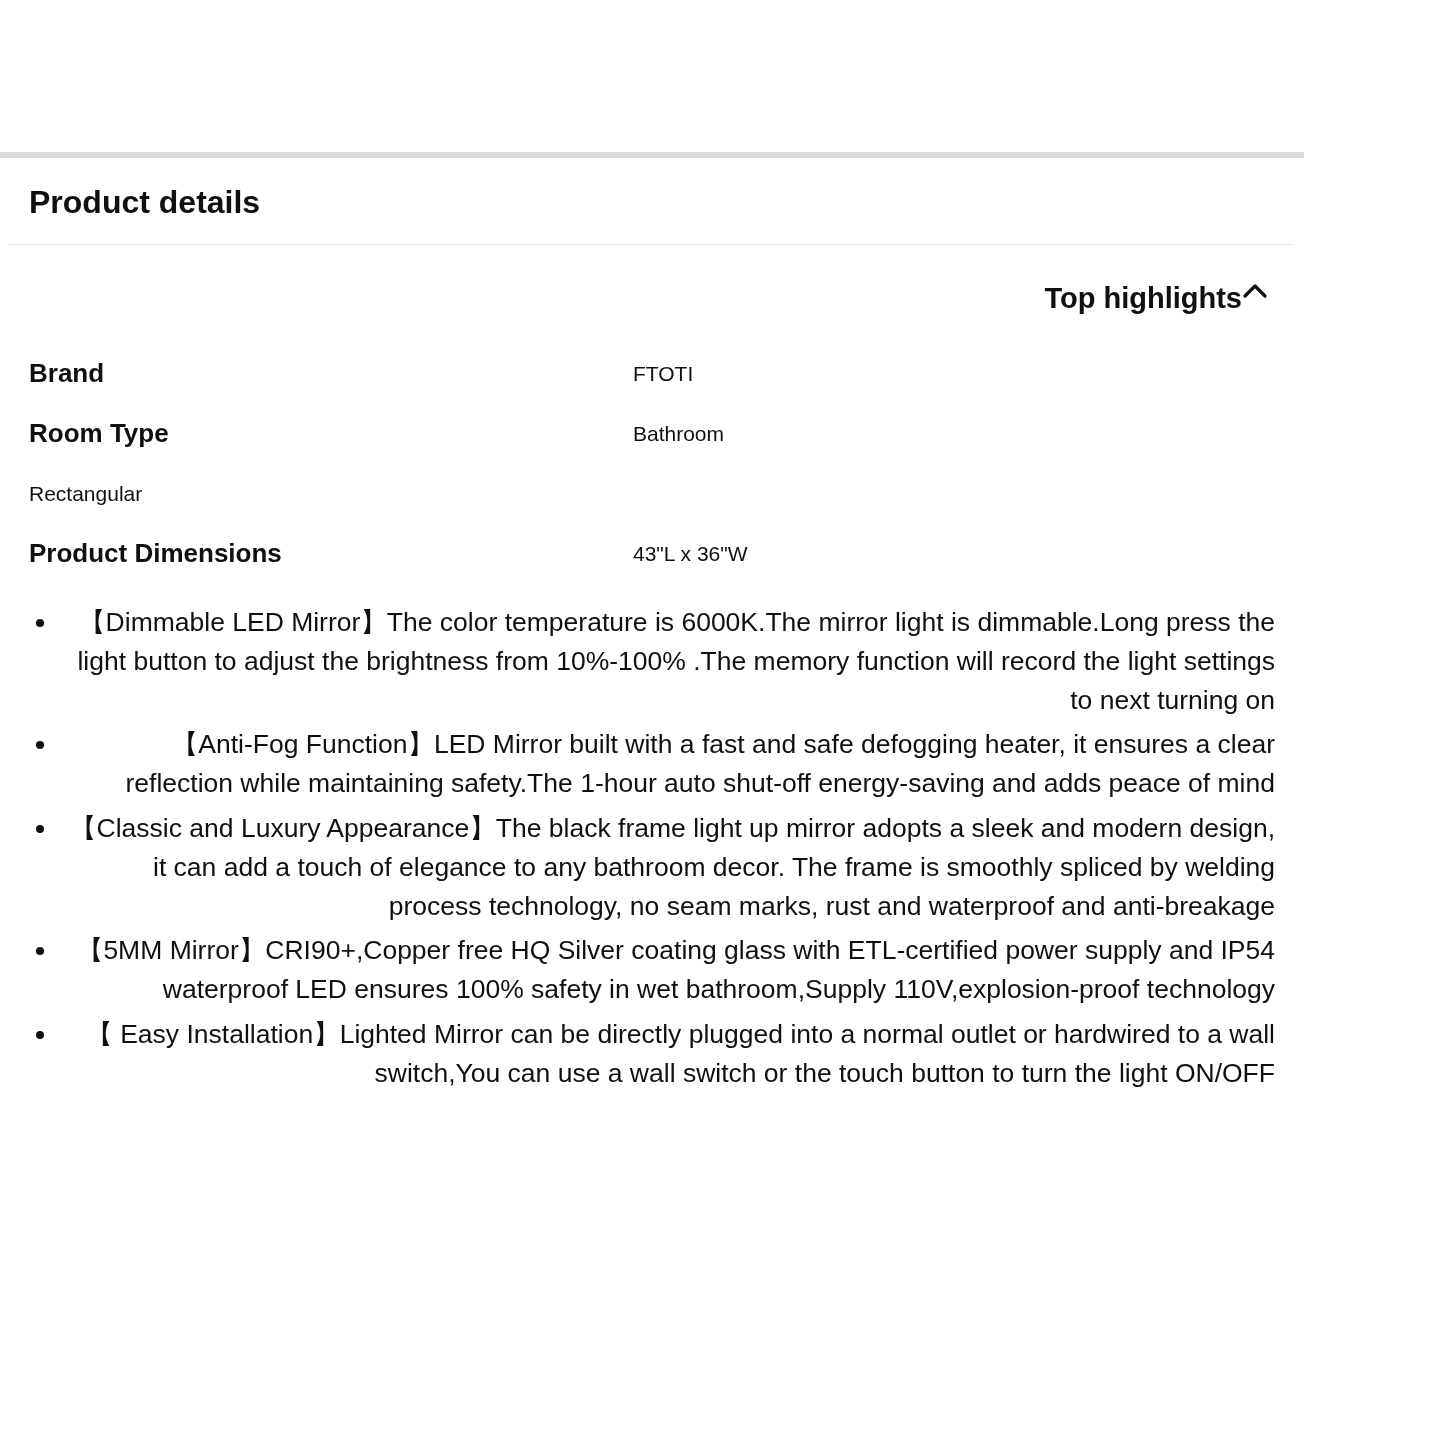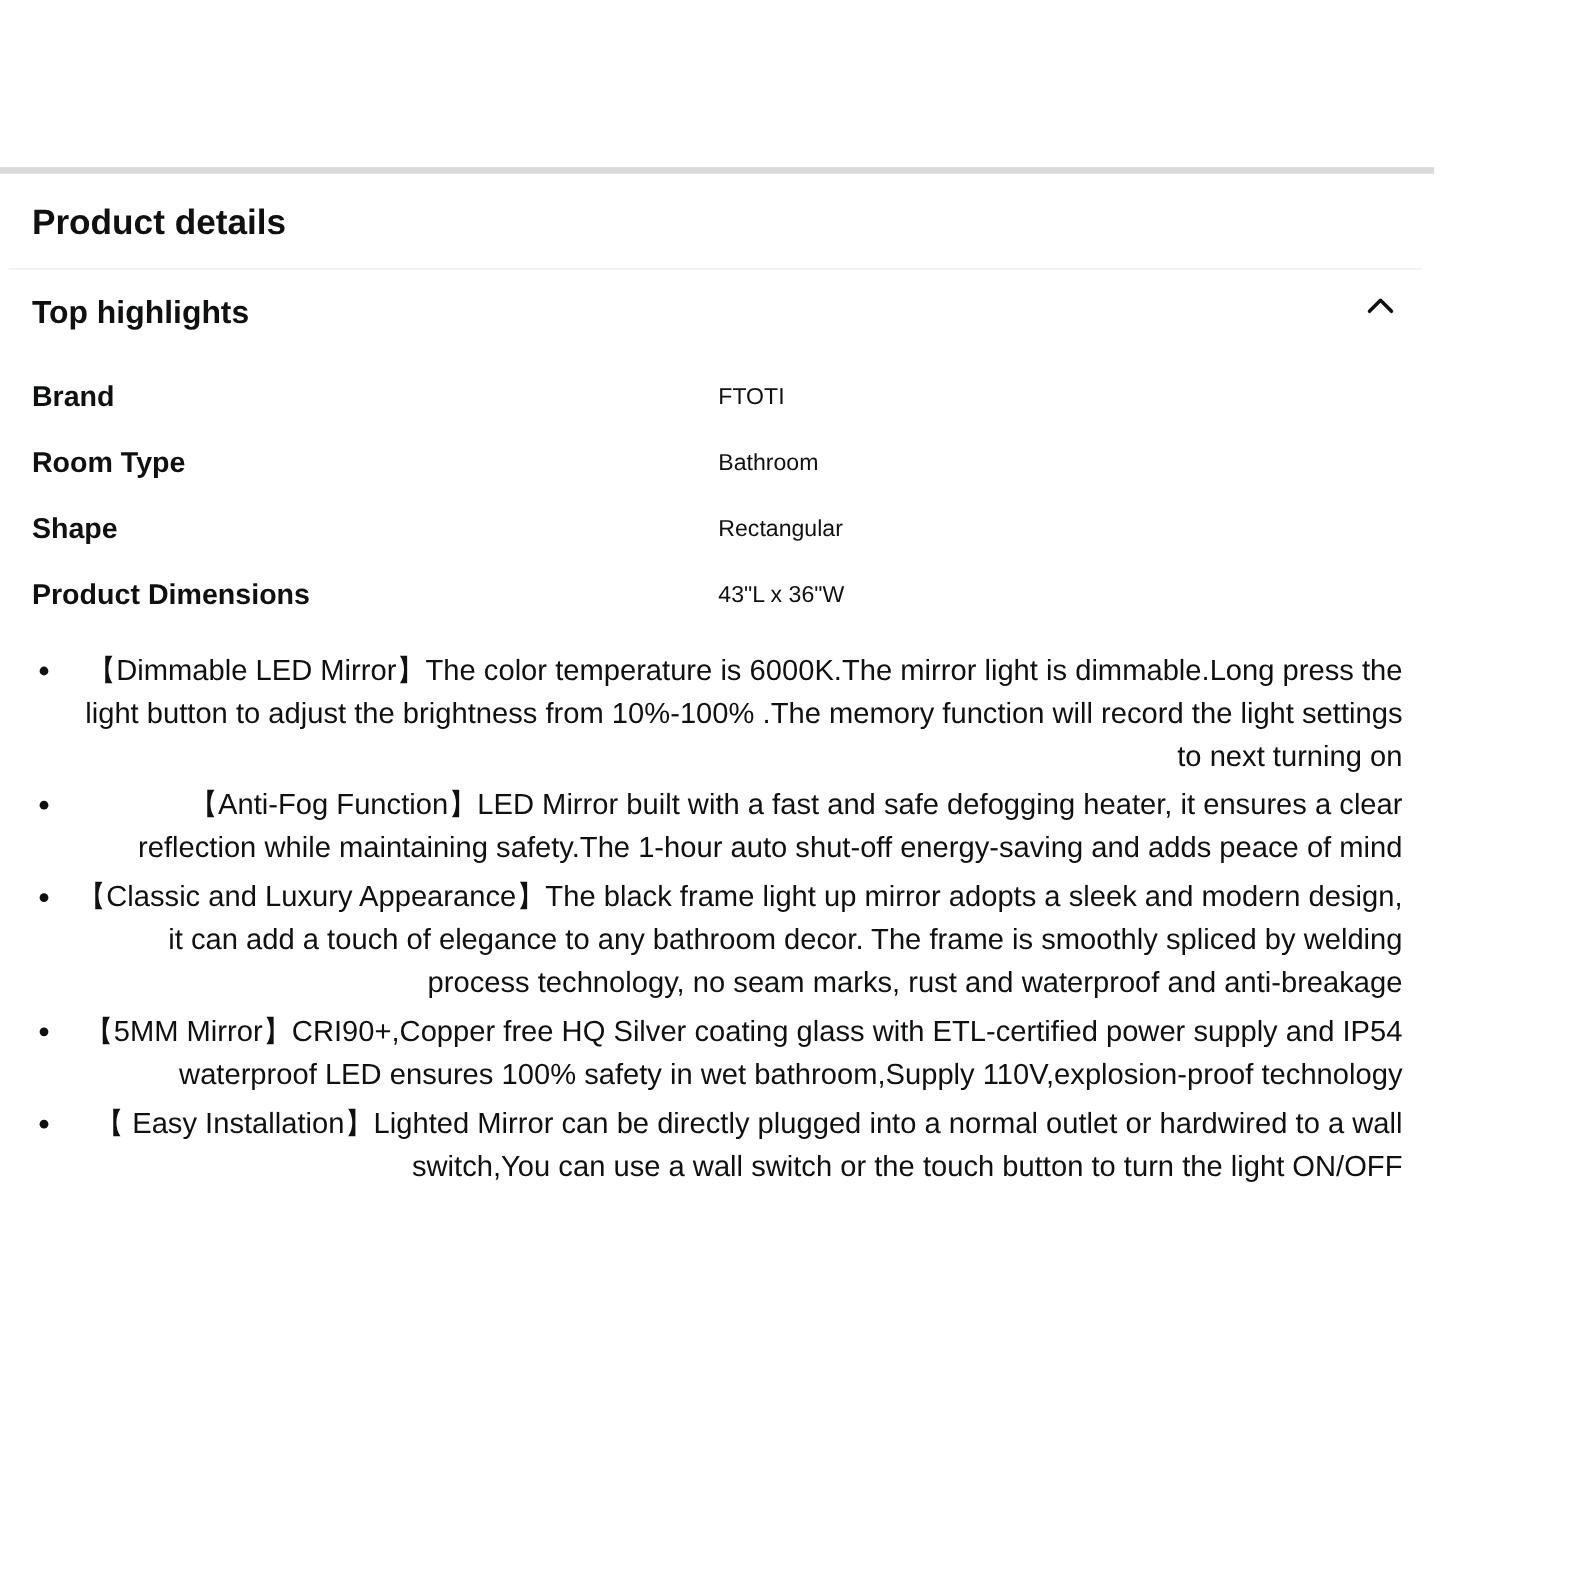--- a/index.html
+++ b/index.html
@@ -33,24 +33,24 @@
     font-weight: bold;
     letter-spacing: 0;
   }
   .thin-divider {
     height: 1px;
     background: #e7e7e7;
     border: none;
     margin: 22px -17px 0 -21px;
   }
   .section-header {
-    margin-top: 22px;
+    margin-top: 35px;
     display: flex;
     align-items: flex-start;
-    justify-content: space-between;
+    justify-content: flex-end;
   }
   .section-title {
     margin: 0;
     font-size: 29px;
     line-height: 36px;
     font-weight: bold;
   }
   .chevron-btn {
     background: none;
     border: none;
@@ -59,21 +59,20 @@
     cursor: pointer;
     display: inline-flex;
   }
   .highlights {
     margin-top: 44px;
   }
   .hrow {
     display: flex;
     align-items: flex-end;
     margin-bottom: 33px;
-    gap: 20px;
   }
   .hrow:last-child { margin-bottom: 0; }
   .hlabel {
     width: 604px;
     font-weight: bold;
     font-size: 26px;
     line-height: 27px;
     flex: none;
   }
   .hvalue {
@@ -133,21 +132,20 @@
     <div class="highlights">
       <div class="hrow">
         <div class="hlabel">Brand</div>
         <div class="hvalue">FTOTI</div>
       </div>
       <div class="hrow">
         <div class="hlabel">Room Type</div>
         <div class="hvalue">Bathroom</div>
       </div>
       <div class="hrow">
-        <div class="hlabel">Shape</div>
         <div class="hvalue">Rectangular</div>
       </div>
       <div class="hrow">
         <div class="hlabel">Product Dimensions</div>
         <div class="hvalue">43"L x 36"W</div>
       </div>
     </div>
 
     <ul class="bullets">
       <li>

